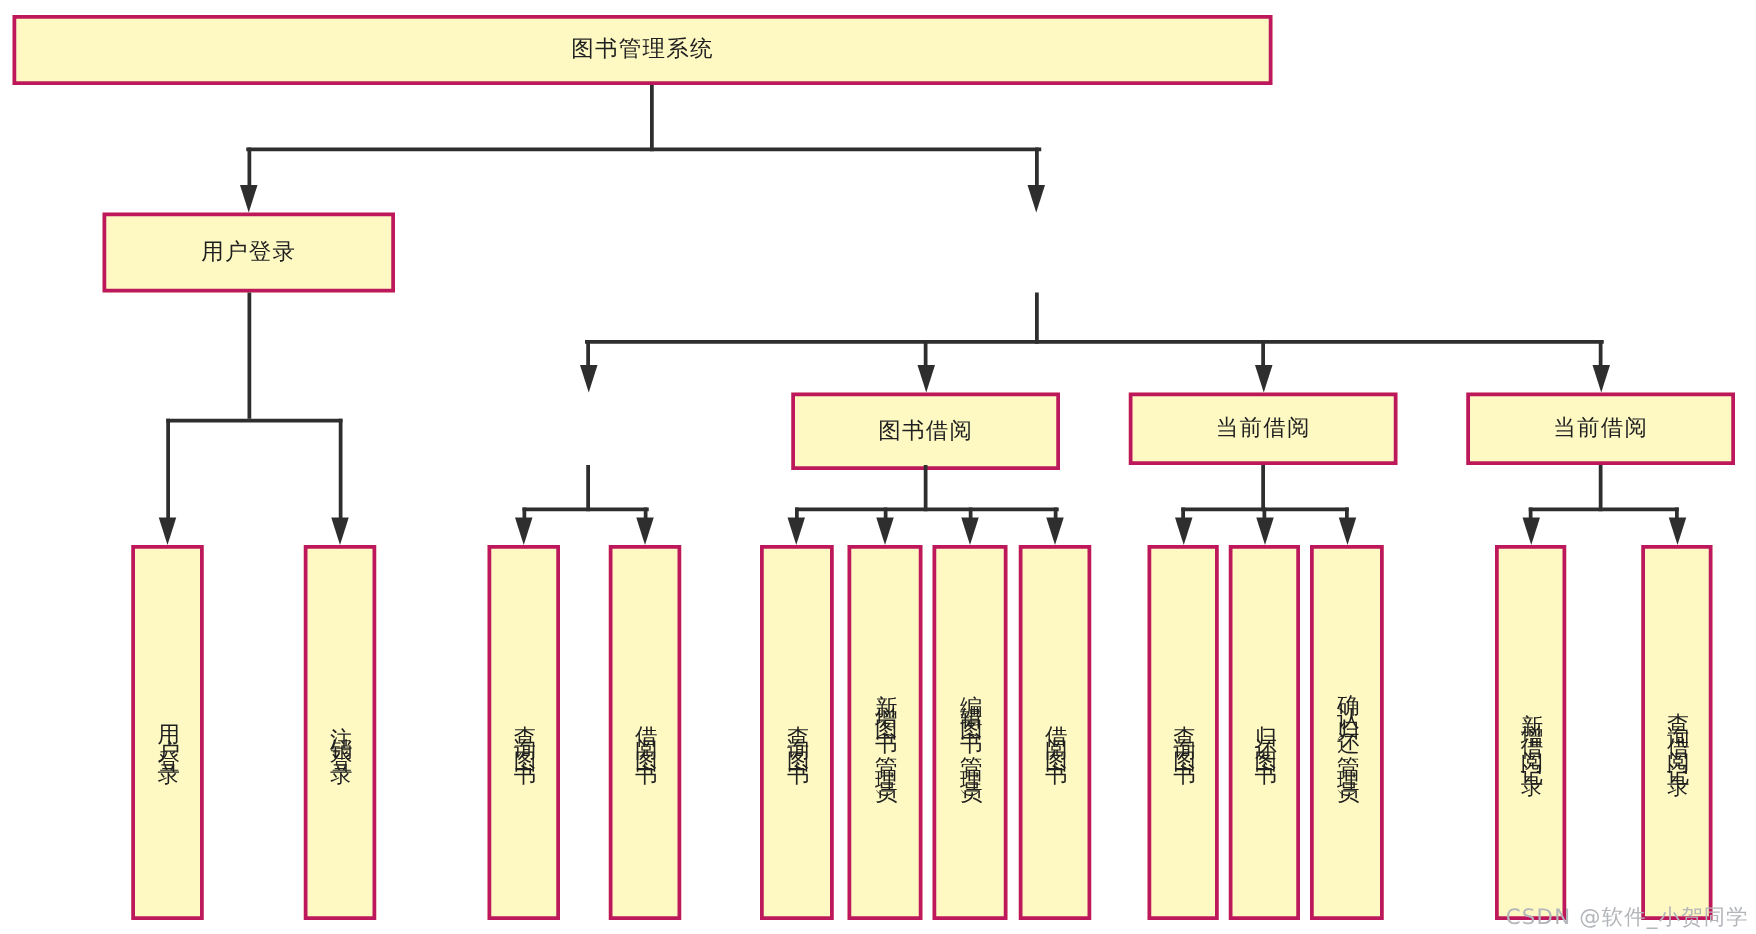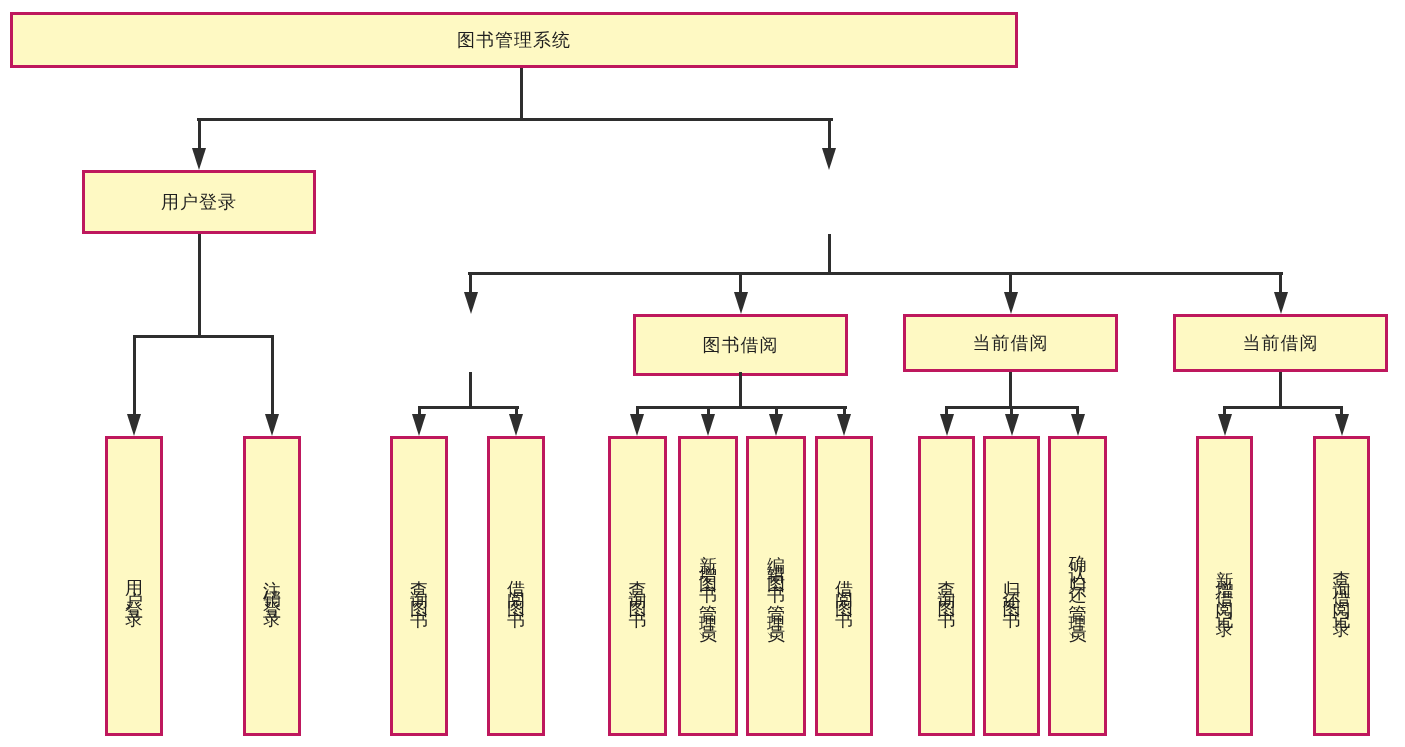--- a/index.html
+++ b/index.html
@@ -147,14 +147,15 @@
     <span class="vlabel">确认归还（管理员）</span>
   </div>
 
   <div class="box" style="left:1196px;top:436px;width:57px;height:300px;">
     <span class="vlabel">新增借阅记录</span>
   </div>
   <div class="box" style="left:1313px;top:436px;width:57px;height:300px;">
     <span class="vlabel">查询借阅记录</span>
   </div>
 
+  <div class="watermark">CSDN @软件_小贺同学</div>
 
 </div>
 
 </body></html>

